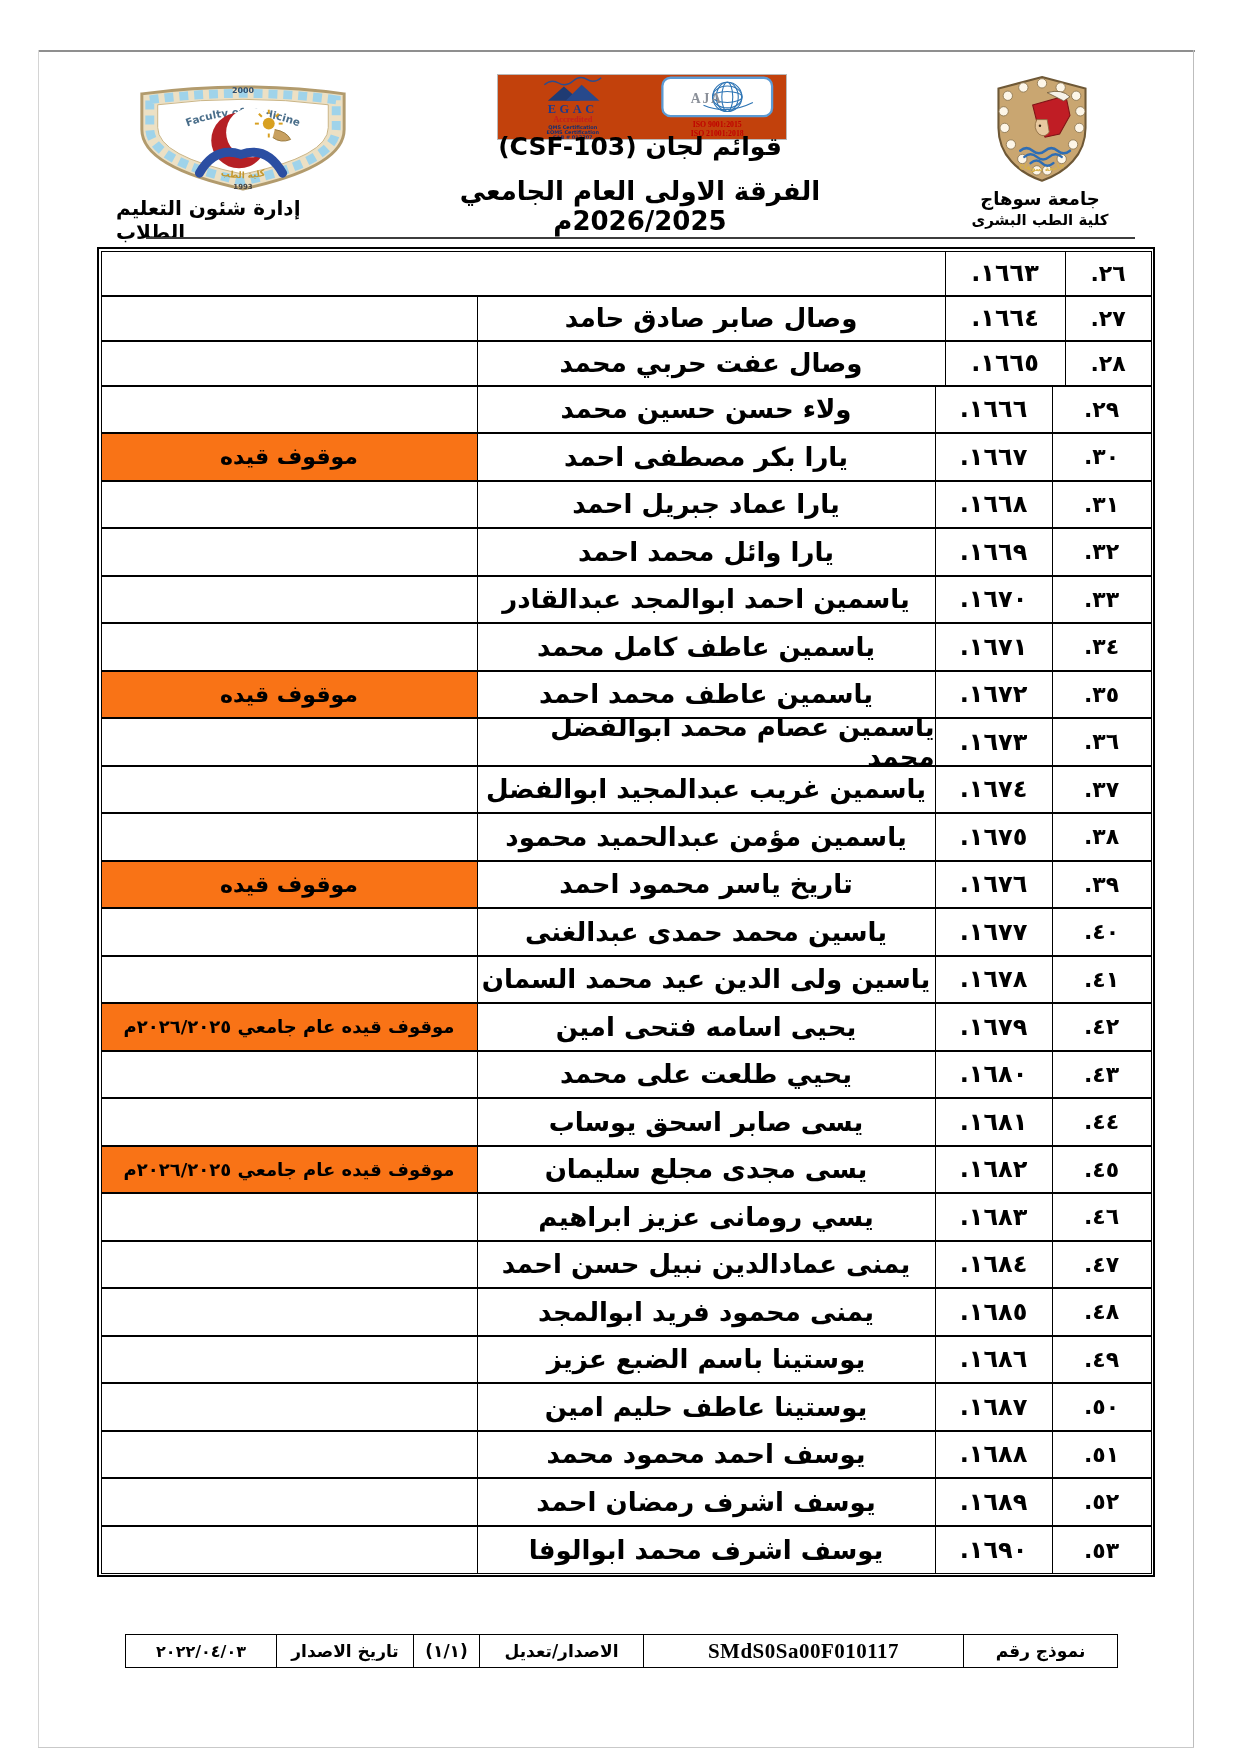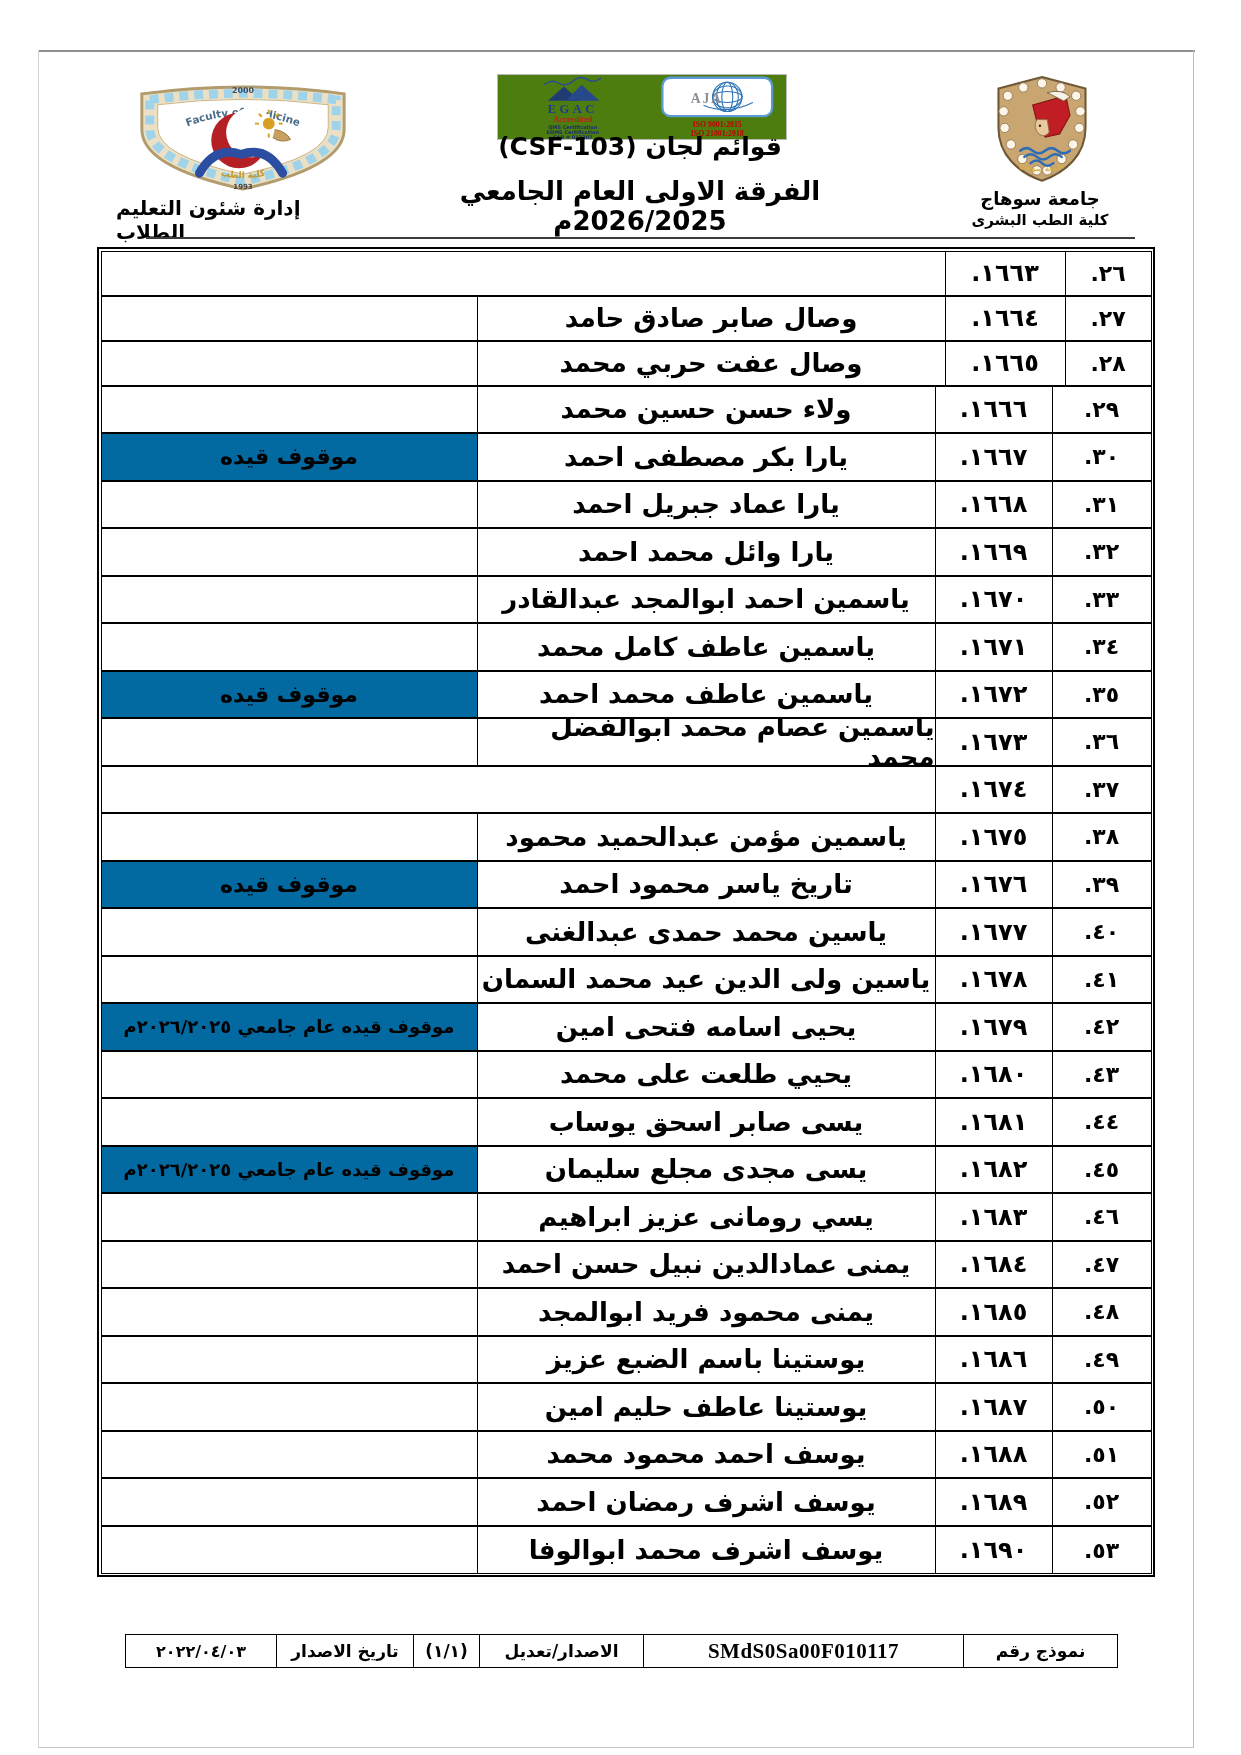--- a/index.html
+++ b/index.html
@@ -11,21 +11,21 @@
   .frame-top    { position:absolute; left:38px;  top:50px;   width:1157px; height:2px; background:#8f8f8f; }
   .frame-left   { position:absolute; left:38px;  top:50px;   width:1px;  height:1698px; background:#d4d4d4; }
   .frame-right  { position:absolute; left:1193px;top:50px;   width:1px;  height:1698px; background:#bdbdbd; }
   .frame-bottom { position:absolute; left:38px;  top:1747px; width:1156px; height:1px; background:#c9c9c9; }
 
   
   .fac-logo   { position:absolute; left:124px; top:78px;  width:238px; height:116px; }
   .dept-label { position:absolute; left:116px; top:196px; width:252px; text-align:left;
                 font-size:20px; font-weight:bold; direction:rtl; }
   .logos-strip{ position:absolute; left:497px; top:74px;  width:288px; height:64px;
-                border:1px solid #b9b9b9; display:flex; background:#4d7c0f; }
+                border:1px solid #b9b9b9; display:flex; background:#c2410c; }
   .egac-box   { flex:1.08; height:100%; }
   .aja-box    { flex:1;    height:100%; }
   .egac-box svg, .aja-box svg { width:100%; height:100%; display:block; }
   .title1 { position:absolute; left:380px; top:132px; width:520px; text-align:center;
             font-size:25px; font-weight:bold; direction:rtl; }
   .title2 { position:absolute; left:370px; top:176px; width:540px; text-align:center;
             font-size:26px; font-weight:bold; direction:rtl; }
   .sohag-logo { position:absolute; left:985px; top:74px; width:114px; height:112px; }
   .univ-name  { position:absolute; left:952px; top:188px; width:176px; text-align:center;
                 font-size:18px; font-weight:bold; direction:rtl; }
@@ -45,21 +45,21 @@
   .trow.group-a { height:45px; }
   .cell { display:flex; align-items:center; justify-content:center; box-sizing:border-box; overflow:hidden; }
   .no-cell   { width:99px;  border-left:1px solid #000; font-size:22px; font-weight:bold;
                letter-spacing:5px; direction:rtl; }
   .group-a .no-cell   { width:86px; letter-spacing:1px; }
   .id-cell   { width:117px; border-left:1px solid #000; font-size:24px; font-weight:bold; direction:rtl; }
   .group-a .id-cell   { width:120px; }
   .name-cell { width:458px; border-left:1px solid #000; font-size:26px; font-weight:bold; direction:rtl; }
   .group-a .name-cell { width:468px; }
   .note-cell { flex:1; font-size:22px; font-weight:bold; direction:rtl; }
-  .note-cell.has-note  { background:#0369a1; }
+  .note-cell.has-note  { background:#f97316; }
   .note-cell.long-note { font-size:18px; }
 
   
   .footer-bar { position:absolute; left:125px; top:1634px; width:993px; height:34px;
                 border:1.5px solid #000; box-sizing:border-box; display:flex; direction:rtl; background:#fff; }
   .fcell { display:flex; align-items:center; justify-content:center; box-sizing:border-box;
            border-left:1px solid #000; font-weight:bold; height:100%;text-align:center; }
   .fcell.last { border-left:none; }
   .f-form-label  { width:154px; font-size:17px; direction:rtl; }
   .f-form-code   { width:320px; font-size:21px; direction:ltr;
@@ -349,20 +349,23 @@
       </div>
     </div>
 
     <div class="trow">
       <div class="cell no-cell">
         <span>٣٧.</span>
       </div>
       <div class="cell id-cell">
         <span>١٦٧٤.</span>
       </div>
+      <div class="cell name-cell">
+        <span>ياسمين غريب عبدالمجيد ابوالفضل</span>
+      </div>
       <div class="cell note-cell">
         <span></span>
       </div>
     </div>
 
     <div class="trow">
       <div class="cell no-cell">
         <span>٣٨.</span>
       </div>
       <div class="cell id-cell">

